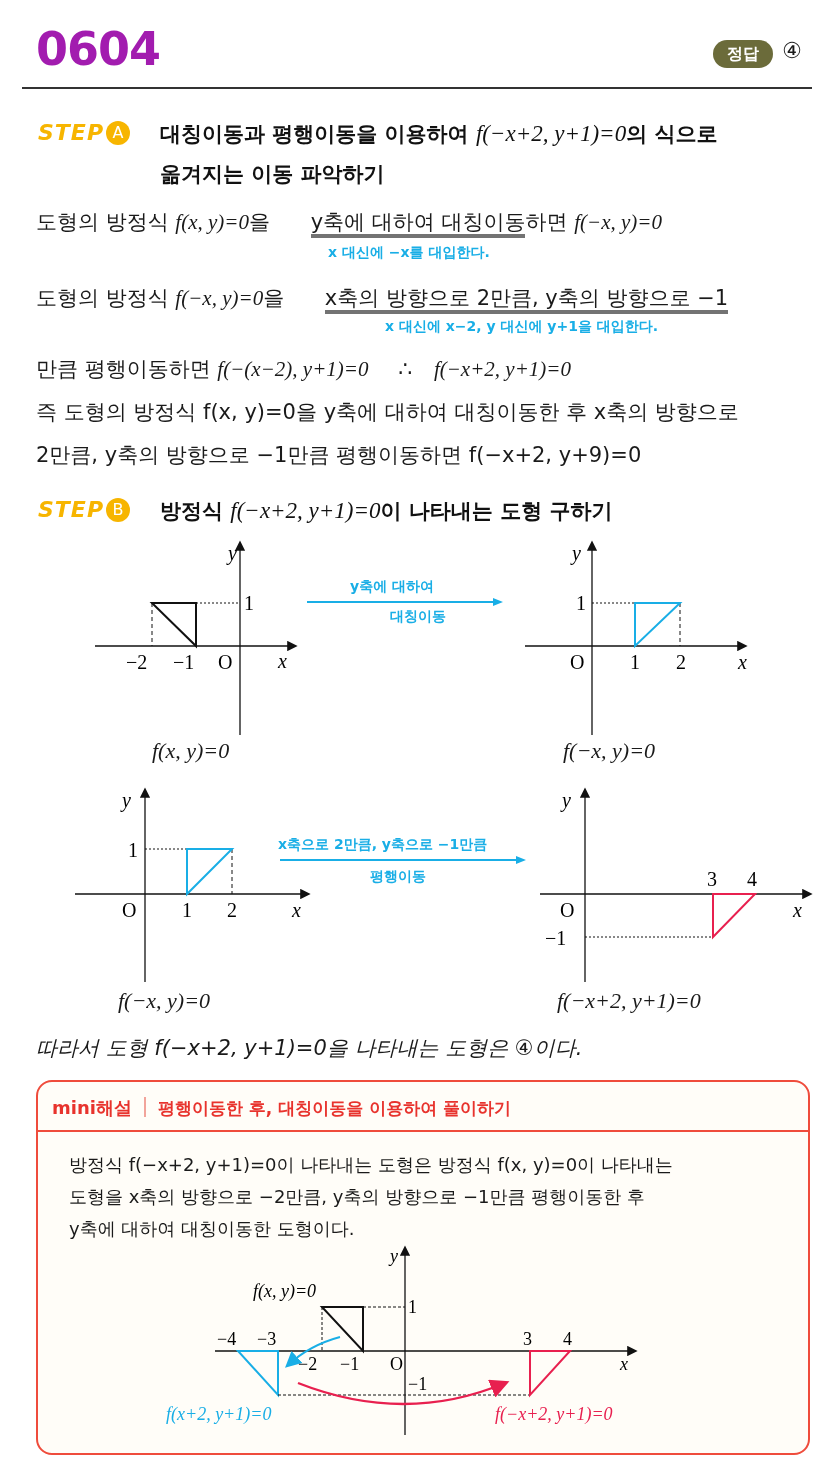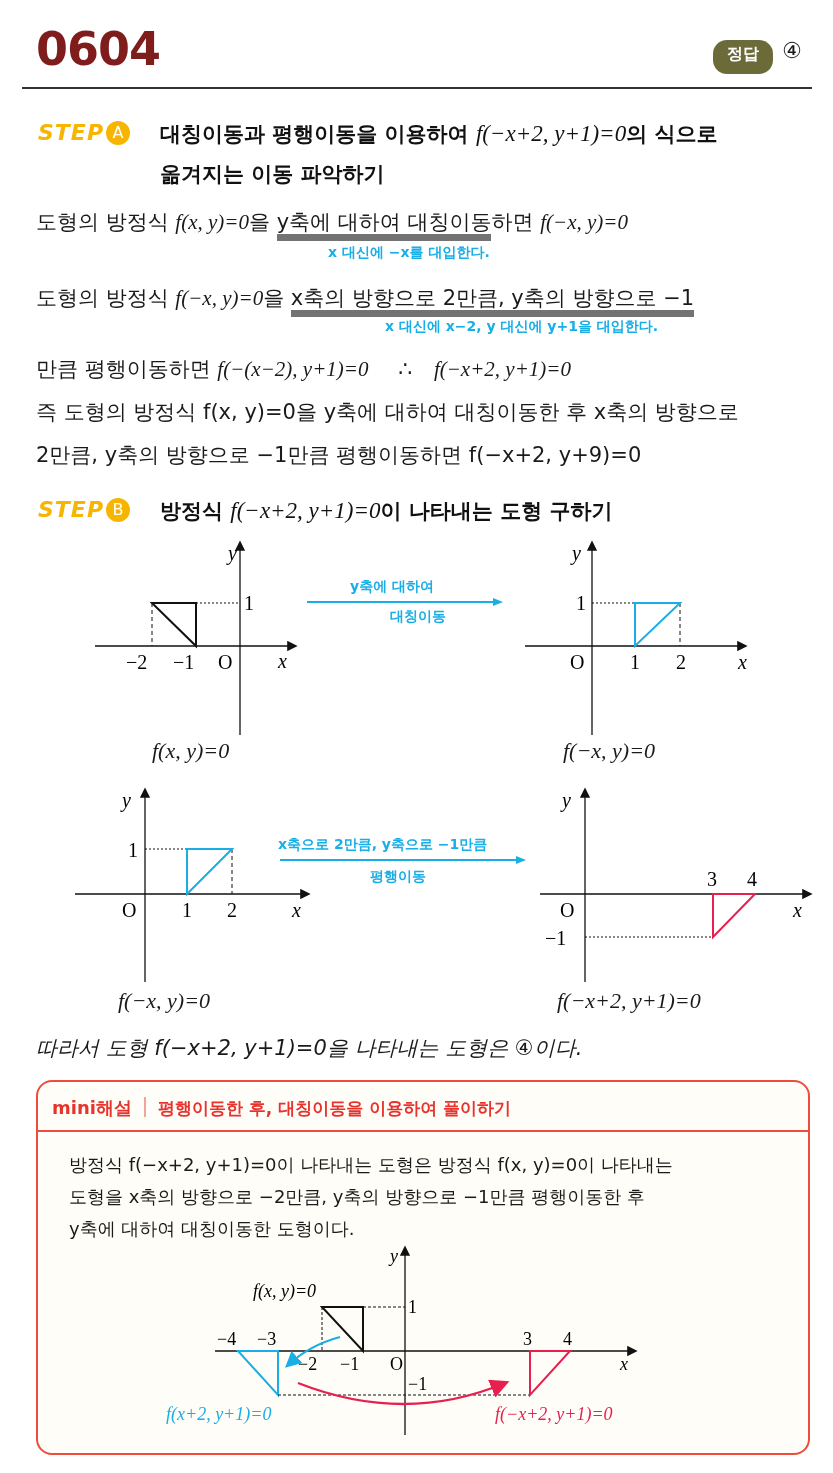--- a/index.html
+++ b/index.html
@@ -1,33 +1,33 @@
 <!DOCTYPE html>
 <html><head>
 <meta charset="utf-8">
 <style>
   html, body { margin: 0; padding: 0; background: #ffffff; }
   body { width: 833px; height: 1473px; position: relative; overflow: hidden;
          font-family: "DejaVu Sans", "Liberation Sans", sans-serif; color: #1a1a1a; }
   .abs { position: absolute; }
   .math { font-family: "Liberation Serif", "DejaVu Serif", serif; font-style: italic; }
   .header-num { left: 36px; top: 22px; font-family: "DejaVu Sans", sans-serif; font-weight: bold;
-                font-size: 46px; color: #7f1d1d; letter-spacing: -1px; }
-  .answer-badge { left: 713px; top: 40px; width: 60px; height: 34px; border-radius: 14px;
+                font-size: 46px; color: #a21caf; letter-spacing: -1px; }
+  .answer-badge { left: 713px; top: 40px; width: 60px; height: 28px; border-radius: 14px;
                   background: #6b6b3a; color: #fff; font-size: 16px; font-weight: bold;
                   text-align: center; line-height: 28px; }
   .answer-val { left: 782px; top: 38px; font-size: 22px; }
   .top-rule { left: 22px; top: 87px; width: 790px; height: 2px; background: #333; }
   .step-label { font-family: "DejaVu Sans", sans-serif; font-size: 22px; color: #f7b500; font-weight: bold; letter-spacing: 1px; font-style: italic; }
   .step-circle { display: inline-block; width: 24px; height: 24px; border-radius: 12px; background: #f7b500;
                  color: #fff; font-size: 16px; text-align: center; line-height: 24px; margin-left: 2px; vertical-align: 2px; }
   .step-title { font-size: 21px; font-weight: bold; color: #111; }
   .body-line { font-size: 21px; white-space: nowrap; }
   .cyan-note { font-size: 14px; color: #19aee6; font-weight: bold; white-space: nowrap; }
-  .underline-cyan { border-bottom: 7px solid #737373; }
+  .underline-cyan { border-bottom: 4px solid #737373; margin-left: 34px; }
   .mini-box { left: 36px; top: 1080px; width: 774px; height: 375px; border: 2px solid #ef4c3c;
               border-radius: 16px; background: #fffdf8; box-sizing: border-box; }
   .mini-inner { left: 36px; top: 1130px; width: 774px; height: 325px; border-top: 2px solid #ef4c3c; }
   .mini-tag { font-size: 18px; font-weight: bold; color: #e8332d; }
   .mini-sep { display: inline-block; width: 2px; height: 20px; background: #f2a49b; margin: 0 12px; vertical-align: -3px; }
   .mini-title { font-size: 17px; font-weight: bold; color: #e8332d; }
   .mini-line { font-size: 18px; white-space: nowrap; margin-left: 14px; }
   svg text { font-family: "Liberation Serif", "DejaVu Serif", serif; }
 </style>
 </head>

